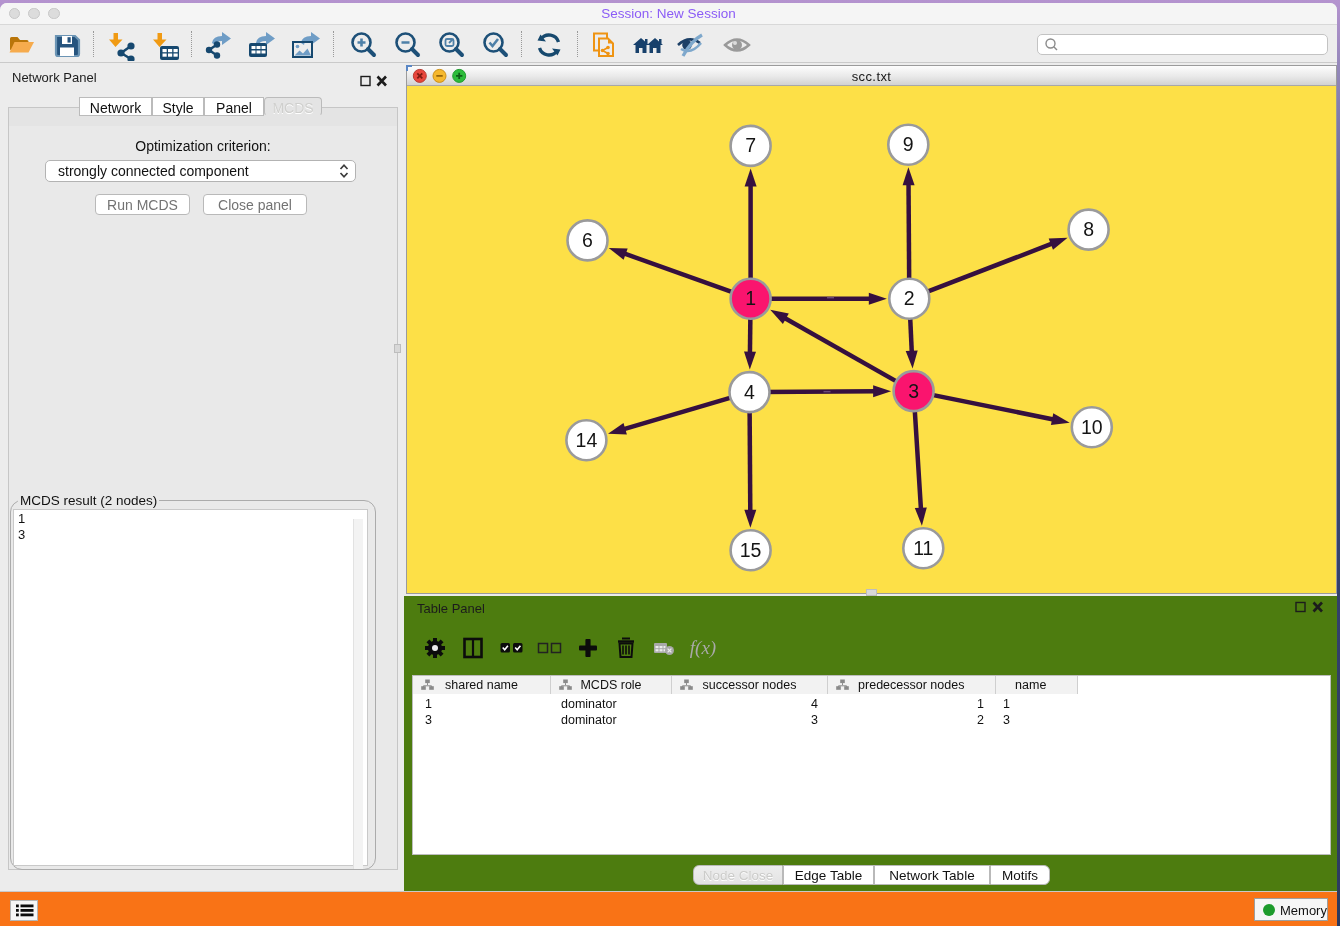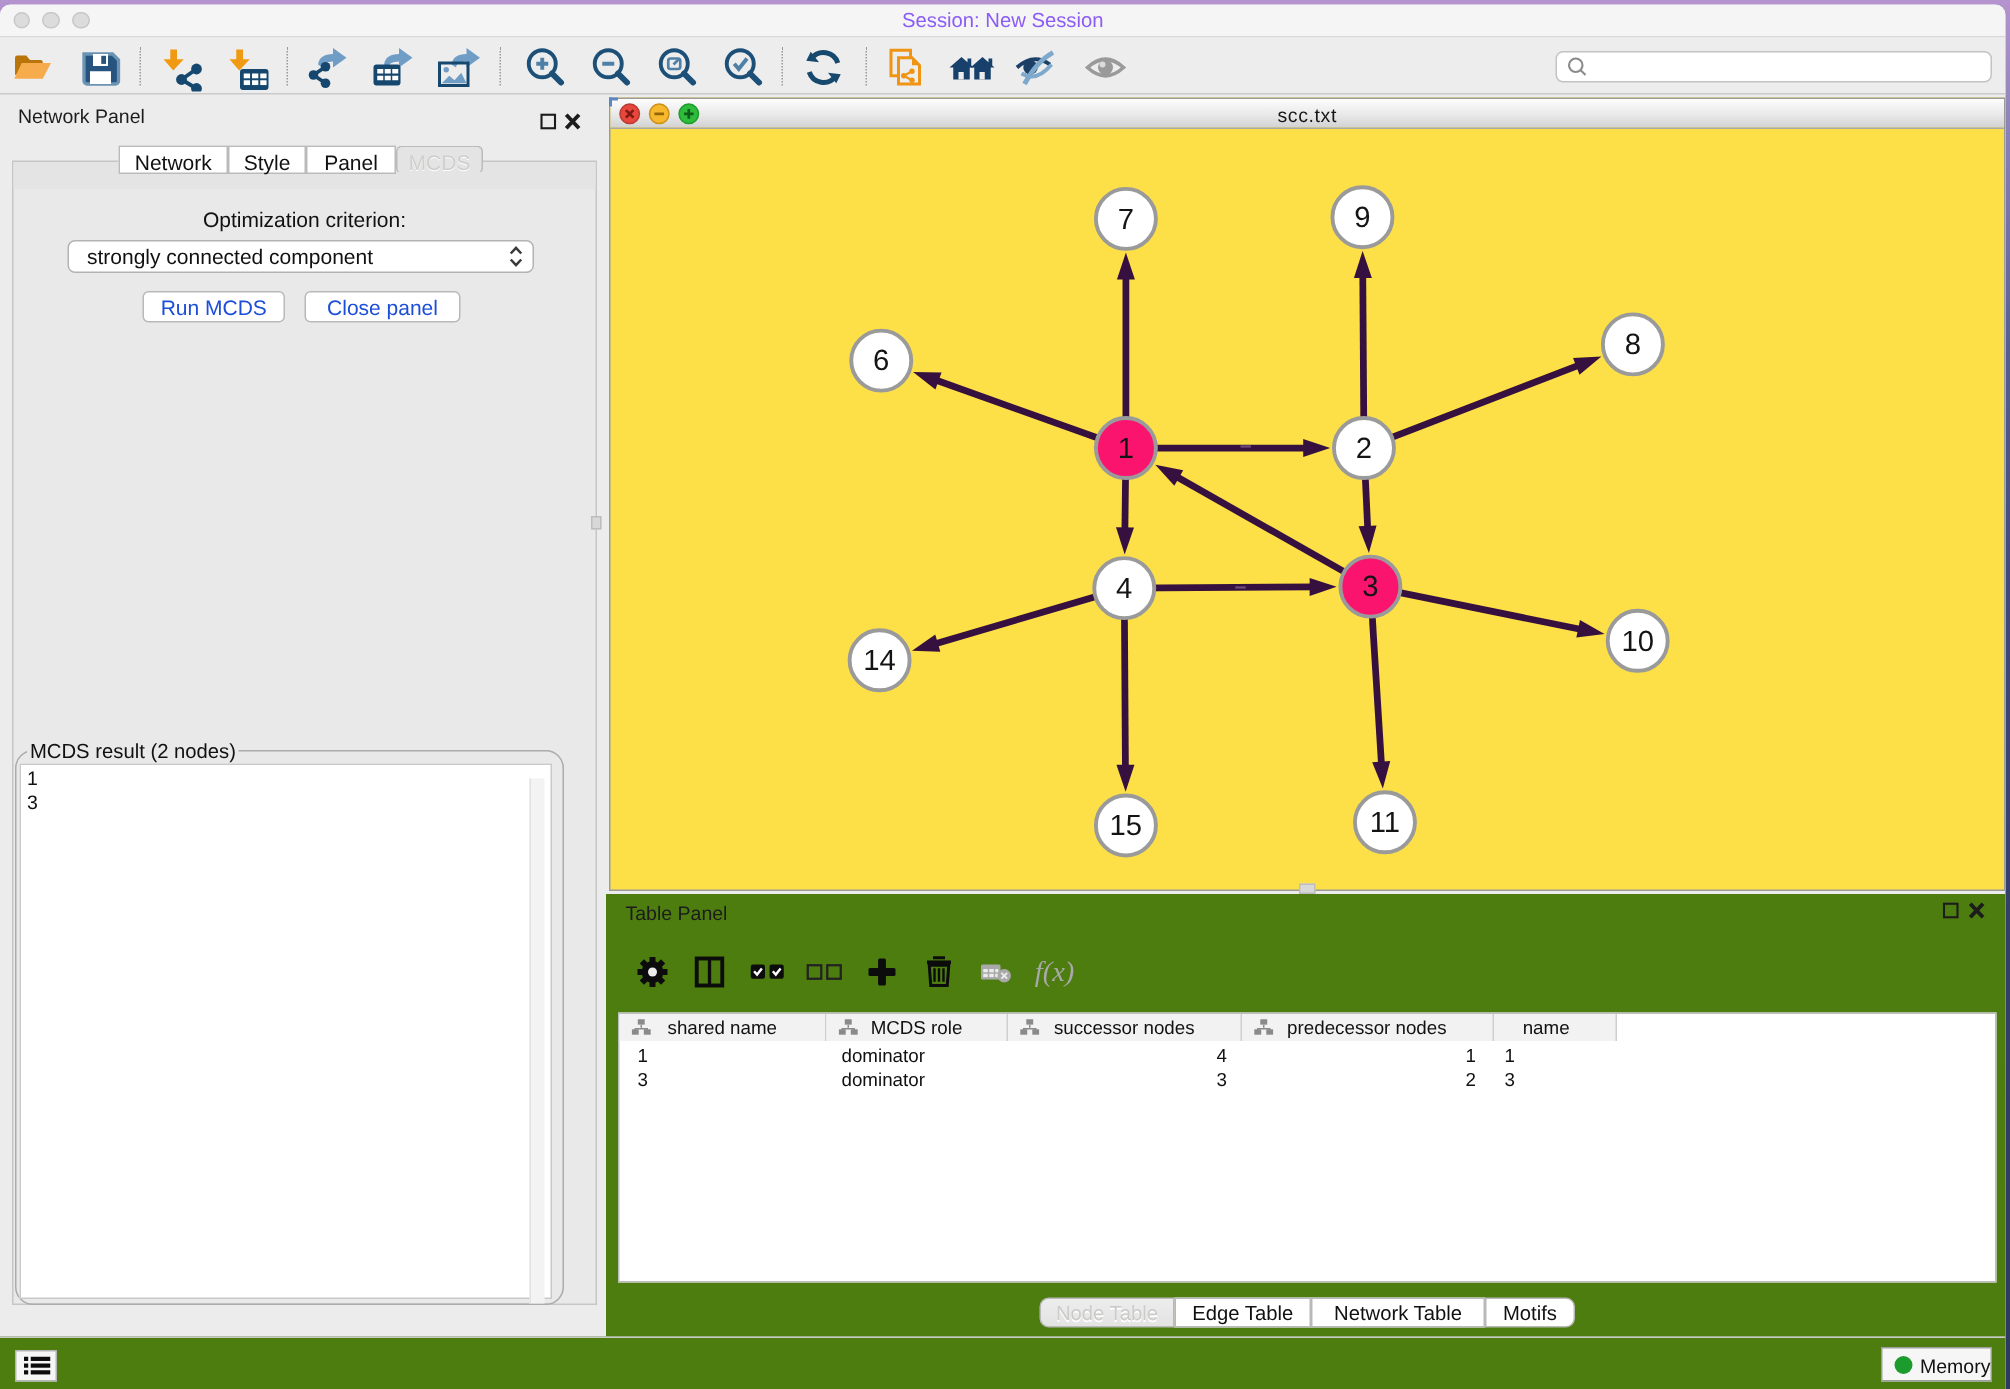--- a/index.html
+++ b/index.html
@@ -24,21 +24,21 @@
 .tabrow{position:absolute;display:flex;z-index:5;}
 .tab{box-sizing:border-box;border:1px solid #bbb;background:#fff;color:#111;
  font-size:14px;text-align:center;padding-top:2px;height:19px;}
 .tab.dis{background:#e4e4e4;color:#cfcfcd;text-shadow:0 1px 0 #fff;border-radius:4px;border-bottom-color:#e4e4e4;}
 #cp-content{position:absolute;left:8px;top:104px;width:390px;height:763px;
  background:#e9e9e9;border:1px solid #c6c6c6;box-sizing:border-box;}
 #optlabel{position:absolute;left:0;top:30px;width:100%;text-align:center;font-size:14px;color:#111;}
 #combo{position:absolute;left:36px;top:52px;width:311px;height:22px;background:#fff;
  border:1px solid #b3b3b3;border-radius:5px;box-sizing:border-box;font-size:14px;color:#111;}
 .btn{position:absolute;height:21px;background:#fff;border:1px solid #b9b9b9;border-radius:4px;
- box-sizing:border-box;font-size:14px;color:#1d4ed8;text-align:center;padding-top:2px;}
+ box-sizing:border-box;font-size:14px;color:#737373;text-align:center;padding-top:2px;}
 #grpbox{position:absolute;left:1px;top:392px;width:364px;height:368px;
  border:1px solid #ababab;border-radius:12px;}
 #grplabel{position:absolute;left:7px;top:-8px;background:#e9e9e9;padding:0 2px;font-size:13.5px;color:#111;}
 #grptext{position:absolute;left:2px;top:8px;width:353px;height:355px;background:#fff;
  border:1px solid #c9c9c9;font-size:13px;color:#111;line-height:16px;}
 #grpscroll{position:absolute;right:4px;top:9px;width:9px;height:350px;background:#f3f3f3;border-left:1px solid #e2e2e2;}
 
 #netwin{position:absolute;left:406px;top:62px;width:931px;height:529px;
  background:#fde047;border:1px solid #9b9b9b;box-sizing:border-box;}
 #nettitle{position:absolute;left:0;top:0;width:100%;height:20px;
@@ -56,21 +56,21 @@
 #tbl{position:absolute;left:8px;top:79px;width:919px;height:180px;background:#fff;
  border:1px solid #bdbdbd;box-sizing:border-box;}
 .hcell{position:absolute;top:0;height:18px;background:#f2f2f2;border-right:1px solid #cfcfcf;
  box-sizing:border-box;font-size:12.5px;color:#111;text-align:center;padding-top:2px;}
 .tcell{position:absolute;font-size:12.5px;color:#111;height:16px;}
 .bottabs{position:absolute;top:269px;display:flex;left:289px;}
 .btab{box-sizing:border-box;border:1px solid #b9b9b9;background:#fff;color:#111;
  font-size:13.5px;text-align:center;padding-top:2px;height:20px;}
 .btab.dis{background:linear-gradient(180deg,#ededed,#e3e3e3);color:#cbcbc9;text-shadow:0 1px 0 #fff;}
 
-#status{position:absolute;left:0;top:888px;width:1337px;height:35px;background:#4d7c0f;border-top:1px solid #c9c9c9;box-sizing:border-box;}
+#status{position:absolute;left:0;top:888px;width:1337px;height:35px;background:#f97316;border-top:1px solid #c9c9c9;box-sizing:border-box;}
 #memo{position:absolute;left:1254px;top:6px;width:74px;height:23px;background:#f6f6f6;
  border:1px solid #9e9e9e;box-sizing:border-box;font-size:13px;color:#111;}
 #listbtn{position:absolute;left:10px;top:8px;width:28px;height:21px;background:#f6f6f6;
  border:1px solid #b5b5b5;box-sizing:border-box;}
 </style>
 </head>
 <body>
 <div id="win">
   <div id="titlebar">
     <div class="tl" style="left:8.5px;"></div>
@@ -411,21 +411,21 @@
       <div class="tcell" style="left:395px;top:21px;width:10px;text-align:right;">4</div>
       <div class="tcell" style="left:561px;top:21px;width:10px;text-align:right;">1</div>
       <div class="tcell" style="left:590px;top:21px;">1</div>
       <div class="tcell" style="left:12px;top:37px;">3</div>
       <div class="tcell" style="left:148px;top:37px;">dominator</div>
       <div class="tcell" style="left:395px;top:37px;width:10px;text-align:right;">3</div>
       <div class="tcell" style="left:561px;top:37px;width:10px;text-align:right;">2</div>
       <div class="tcell" style="left:590px;top:37px;">3</div>
     </div>
     <div class="bottabs">
-      <div class="btab dis" style="width:90px;border-radius:6px 0 0 6px;">Node Table</div>
+      <div class="btab dis" style="width:90px;border-radius:6px 0 0 6px;">Node Close</div>
       <div class="btab" style="width:91px;">Edge Table</div>
       <div class="btab" style="width:116px;">Network Table</div>
       <div class="btab" style="width:60px;border-radius:0 6px 6px 0;">Motifs</div>
     </div>
   </div>
   <div id="status">
     <div id="listbtn">
         <svg width="26" height="19" style="position:absolute;left:1px;top:0;">
           <g fill="#0c0c0c">
             <rect x="4" y="3.5" width="2.8" height="2.8"></rect>

